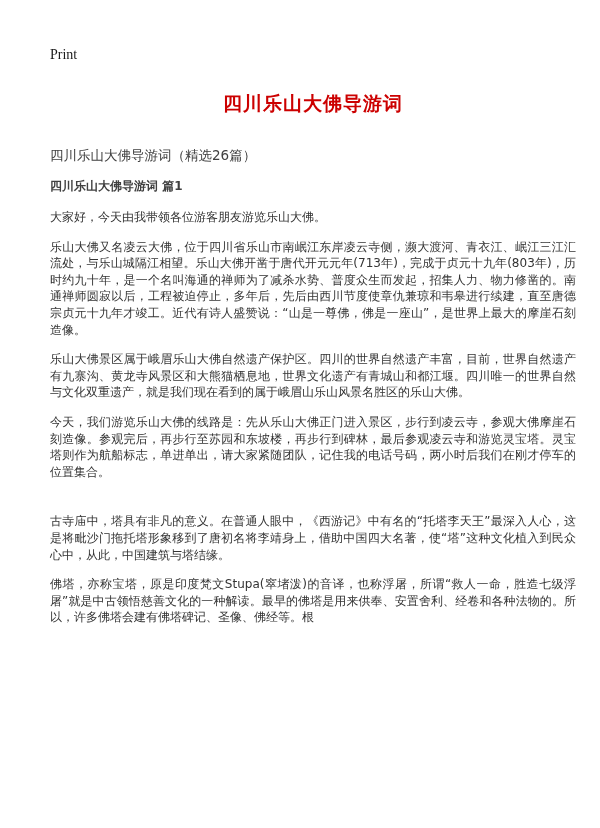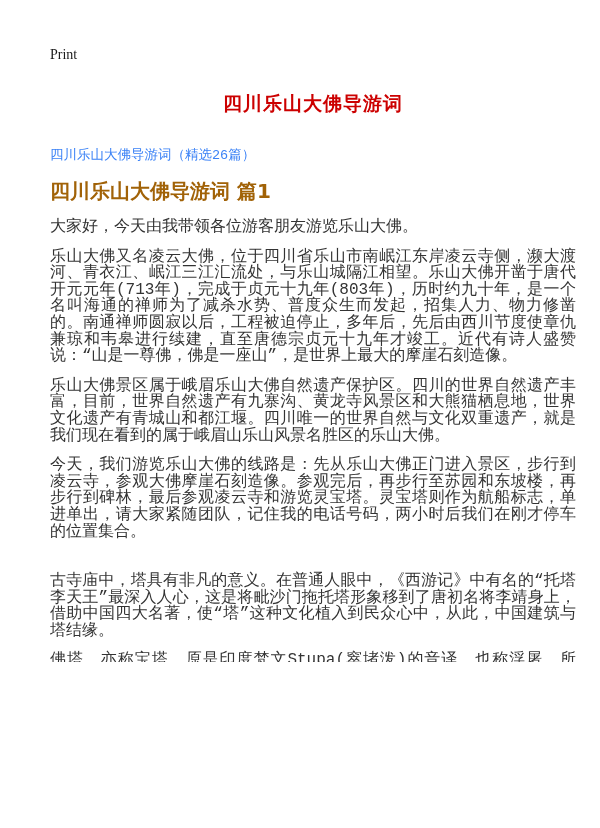--- a/index.html
+++ b/index.html
@@ -37,43 +37,42 @@
     font-family: "DejaVu Sans", "Liberation Sans", sans-serif;
   }
   .subtitle {
     margin: 0 0 14px 0;
     font-size: 13.5px;
     line-height: 17px;
     color: #333333;
   }
   .section-heading {
     margin: 0 0 14px 0;
-    font-size: 20px;
+    font-size: 12px;
     font-weight: bold;
-    color: #a16207;
+    color: #404040;
   }
   .para {
     margin: 0 0 13px 0;
-    font-size: 16px;
+    font-size: 12px;
     line-height: 16.6px;
     text-align: justify;
     word-break: break-all;
     color: #333333;
-    font-family: Liberation Mono, monospace;
   }
 </style>
 </head>
 <body>
 
 <div class="page" style="background: rgb(255, 255, 255);">
   <a href="#" class="print-link">Print</a>
 
   <h1 class="doc-title" style="color: rgb(204, 0, 0);">四川乐山大佛导游词</h1>
 
-  <p class="subtitle" style="color: #3b82f6; font-family: Liberation Mono, monospace;">四川乐山大佛导游词（精选26篇）</p>
+  <p class="subtitle" style="color: #404040;">四川乐山大佛导游词（精选26篇）</p>
 
   <h2 class="section-heading">四川乐山大佛导游词 篇1</h2>
 
   <p class="para" style="color: rgb(51, 51, 51);">大家好，今天由我带领各位游客朋友游览乐山大佛。</p>
   <p class="para" style="color: rgb(51, 51, 51);">乐山大佛又名凌云大佛，位于四川省乐山市南岷江东岸凌云寺侧，濒大渡河、青衣江、岷江三江汇流处，与乐山城隔江相望。乐山大佛开凿于唐代开元元年(713年)，完成于贞元十九年(803年)，历时约九十年，是一个名叫海通的禅师为了减杀水势、普度众生而发起，招集人力、物力修凿的。南通禅师圆寂以后，工程被迫停止，多年后，先后由西川节度使章仇兼琼和韦皋进行续建，直至唐德宗贞元十九年才竣工。近代有诗人盛赞说：“山是一尊佛，佛是一座山”，是世界上最大的摩崖石刻造像。</p>
   <p class="para" style="color: rgb(51, 51, 51);">乐山大佛景区属于峨眉乐山大佛自然遗产保护区。四川的世界自然遗产丰富，目前，世界自然遗产有九寨沟、黄龙寺风景区和大熊猫栖息地，世界文化遗产有青城山和都江堰。四川唯一的世界自然与文化双重遗产，就是我们现在看到的属于峨眉山乐山风景名胜区的乐山大佛。</p>
   <p class="para" style="color: rgb(51, 51, 51);">今天，我们游览乐山大佛的线路是：先从乐山大佛正门进入景区，步行到凌云寺，参观大佛摩崖石刻造像。参观完后，再步行至苏园和东坡楼，再步行到碑林，最后参观凌云寺和游览灵宝塔。灵宝塔则作为航船标志，单进单出，请大家紧随团队，记住我的电话号码，两小时后我们在刚才停车的位置集合。</p>
   <p class="para" style="color: rgb(51, 51, 51); margin-top: 33px;">古寺庙中，塔具有非凡的意义。在普通人眼中，《西游记》中有名的“托塔李天王”最深入人心，这是将毗沙门拖托塔形象移到了唐初名将李靖身上，借助中国四大名著，使“塔”这种文化植入到民众心中，从此，中国建筑与塔结缘。</p>
   <p class="para" style="color: rgb(51, 51, 51);">佛塔，亦称宝塔，原是印度梵文Stupa(窣堵泼)的音译，也称浮屠，所谓“救人一命，胜造七级浮屠”就是中古领悟慈善文化的一种解读。最早的佛塔是用来供奉、安置舍利、经卷和各种法物的。所以，许多佛塔会建有佛塔碑记、圣像、佛经等。根</p>
 </div>

